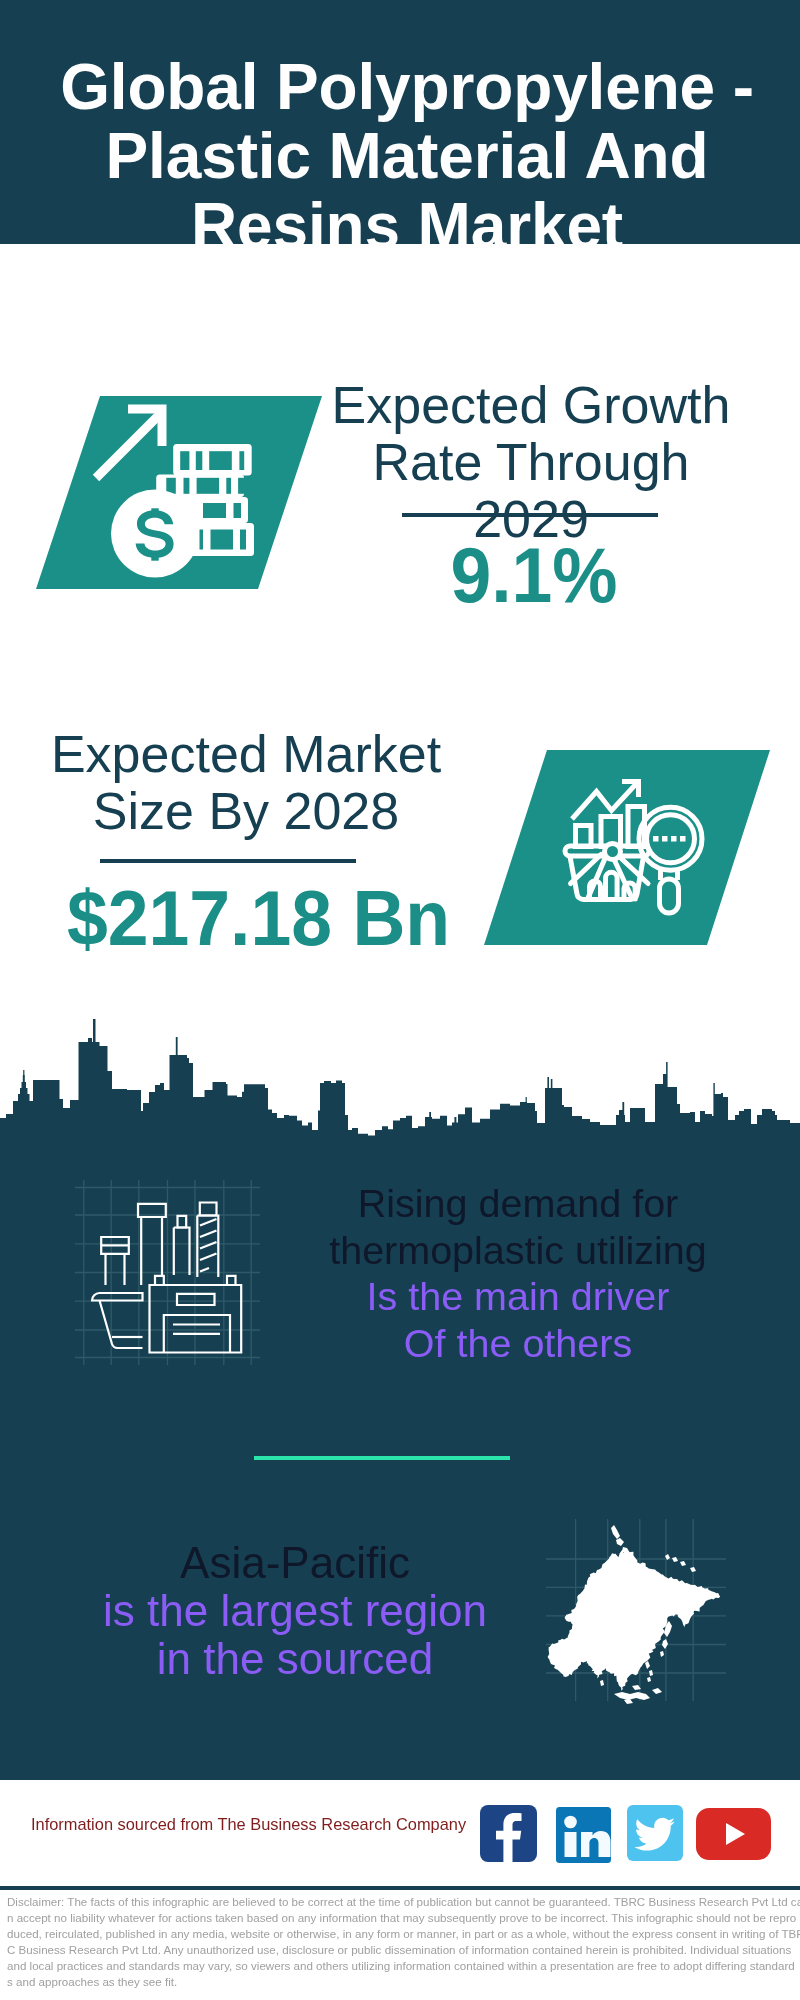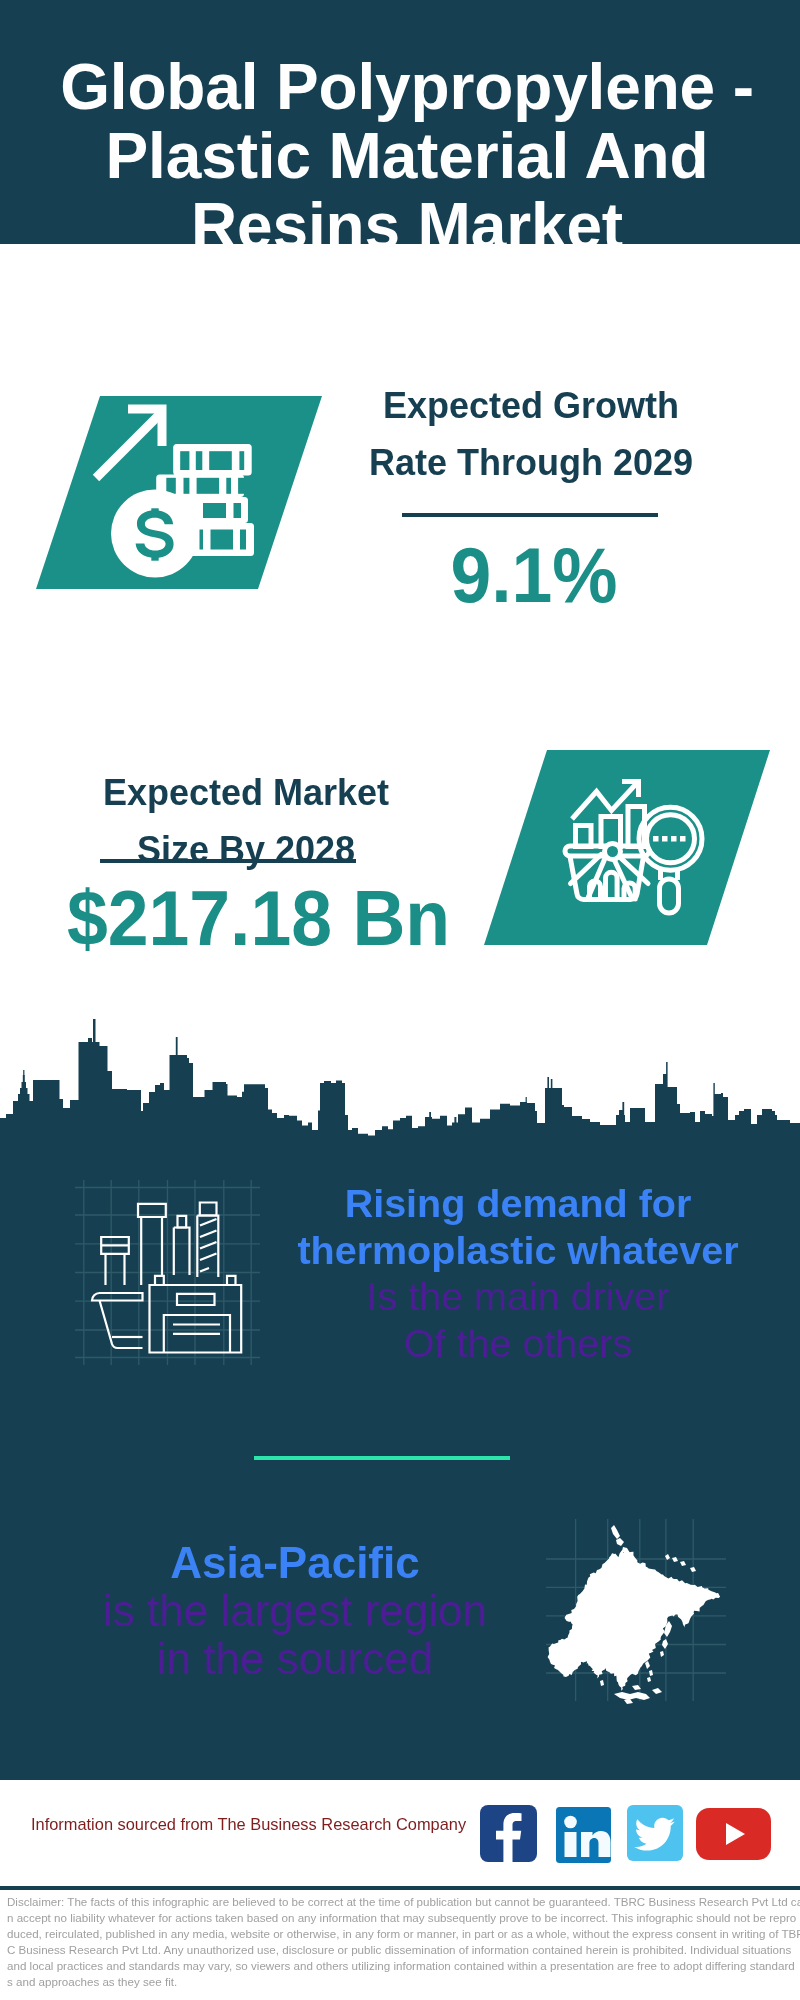--- a/index.html
+++ b/index.html
@@ -14,32 +14,32 @@
   
   .white{position:absolute;left:0;top:314px;width:800px;height:706px;background:#fff;}
 
   .plgram{position:absolute;background:#1b9088;}
   .pg1{left:36px;top:396px;width:286px;height:193px;
        clip-path:polygon(64px 0, 286px 0, 222px 193px, 0 193px);}
   .pg2{left:484px;top:750px;width:286px;height:195px;
        clip-path:polygon(63px 0, 286px 0, 223px 195px, 0 195px);}
 
   .stat{position:absolute;text-align:center;}
-  .hdl{color:#164052;font-weight:bold;font-size:36px;line-height:57px;}
+  .hdl{color:#164052;font-weight:normal;font-size:52px;line-height:57px;}
   .rule{position:absolute;height:4px;background:#164052;width:256px;}
   .big{position:absolute;color:#1b8f87;font-weight:bold;font-size:78px;line-height:78px;white-space:nowrap;transform:scaleX(0.94);text-align:center;}
 
   
   .dark{position:absolute;left:0;top:1146px;width:800px;height:634px;background:#164052;}
 
   .greenline{position:absolute;height:4px;background:#2ce5aa;}
 
   .dtext{position:absolute;text-align:center;font-size:39.5px;line-height:46.5px;}
-  .txt-green{color:#3b82f6;font-weight:bold;}
-  .txt-white{color:#4c1d95;}
+  .txt-green{color:#0f172a;font-weight:normal;}
+  .txt-white{color:#8b5cf6;}
 
   
   .footer{position:absolute;left:0;top:1780px;width:800px;height:107px;background:#fff;}
   .srcinfo{position:absolute;left:31px;top:1813px;font-size:16.4px;color:#7f1d1d;line-height:22px;}
   .sep{position:absolute;left:0;top:1886px;width:800px;height:4px;background:#164052;}
   .disclaimer{position:absolute;left:7px;top:1894px;width:800px;font-size:11.6px;color:#a0a0a0;line-height:16px;white-space:nowrap;}
 </style>
 </head>
 <body>
 
@@ -124,35 +124,35 @@
       <path d="M624 899 v-10.5 a5.6 5.6 0 0 1 11.2 0 v10.5"></path>
     </g>
   </svg>
 
   <div class="stat" style="left:331px;top:377px;width:400px;">
     <div class="hdl"><span>Expected Growth</span><br><span>Rate Through 2029</span></div>
   </div>
   <div class="rule" style="left:402px;top:513px;"></div>
   <div class="big" style="left:334px;top:536px;width:400px;">9.1%</div>
 
-  <div class="stat" style="left:46px;top:764px;width:400px;">
+  <div class="stat" style="left:46px;top:726px;width:400px;">
     <div class="hdl"><span>Expected Market</span><br><span>Size By 2028</span></div>
   </div>
   <div class="rule" style="left:100px;top:859px;"></div>
   <div class="big" style="left:55px;top:879px;width:400px;">$217.18 Bn</div>
 
   <div class="dark"></div>
 
   <svg class="sky" viewBox="0 1015 800 135" width="800" height="135" style="position:absolute;left:0;top:1015px;">
     <path fill="#164052" d="M0 1146V1118H6V1146Z M6 1146V1114H13V1146Z M13 1146V1101H18.5V1146Z M18 1146V1094H29.5V1146Z M20 1146V1088H27.5V1146Z M21.5 1146V1082H26V1146Z M22.8 1146V1075H24.8V1146Z M23.2 1146V1070H24.4V1146Z M29.5 1146V1101H33V1146Z M33 1146V1080H59.5V1146Z M59.5 1146V1099H63V1146Z M63 1146V1108H70V1146Z M70 1146V1100H78.5V1146Z M78.5 1146V1042H99.5V1146Z M93 1146V1019H95.5V1146Z M88 1146V1038H92V1146Z M99.5 1146V1046H107.5V1146Z M107.5 1146V1071H112V1146Z M112 1146V1089H127V1146Z M127 1146V1090H141V1146Z M141 1146V1111H143V1146Z M143 1146V1103H149V1146Z M149 1146V1092H155V1146Z M155 1146V1085H160V1146Z M160 1146V1083H164V1146Z M164 1146V1090H169.5V1146Z M169.5 1146V1055H187V1146Z M175.8 1146V1037H177.6V1146Z M187 1146V1058H189V1146Z M189 1146V1063H193V1146Z M193 1146V1097H204.5V1146Z M204.5 1146V1090H212.5V1146Z M212.5 1146V1082H226V1146Z M226 1146V1084H227.5V1146Z M227.5 1146V1095.5H237V1146Z M237 1146V1097H242V1146Z M242 1146V1091.7H244V1146Z M244 1146V1084.2H265V1146Z M265 1146V1088H268V1146Z M268 1146V1109.4H272V1146Z M272 1146V1113H277V1146Z M277 1146V1118H284V1146Z M284 1146V1115H289V1146Z M289 1146V1115.7H297V1146Z M297 1146V1120.6H302V1146Z M302 1146V1125.5H308V1146Z M308 1146V1122.5H312V1146Z M312 1146V1130H318V1146Z M318 1146V1110.5H320V1146Z M320 1146V1083H345V1146Z M324 1146V1081H331V1146Z M336 1146V1080.5H342V1146Z M345 1146V1115H348V1146Z M348 1146V1130H352V1146Z M352 1146V1128H358V1146Z M358 1146V1133.7H368V1146Z M368 1146V1135.6H375V1146Z M375 1146V1130H382V1146Z M382 1146V1126.2H388V1146Z M388 1146V1129.2H393V1146Z M393 1146V1120.6H400V1146Z M400 1146V1118H406V1146Z M406 1146V1115.7H412V1146Z M412 1146V1128H418V1146Z M418 1146V1126.2H425V1146Z M425 1146V1116.9H432V1146Z M429.2 1146V1112H431V1146Z M432 1146V1118.8H440V1146Z M440 1146V1115.7H447V1146Z M447 1146V1125.5H452V1146Z M452 1146V1122.5H458V1146Z M454.4 1146V1117H456.4V1146Z M458 1146V1114.2H465V1146Z M465 1146V1107.5H472V1146Z M472 1146V1122.5H480V1146Z M480 1146V1118.8H490V1146Z M490 1146V1109.4H500V1146Z M500 1146V1103.8H510V1146Z M510 1146V1105.6H520V1146Z M520 1146V1101.9H527V1146Z M525.6 1146V1097H526.8V1146Z M526 1146V1103H535V1146Z M535 1146V1111H537V1146Z M537 1146V1123H545V1146Z M545 1146V1088H562V1146Z M547.4 1146V1077H549V1146Z M550.8 1146V1079H552.4V1146Z M562 1146V1105H564V1146Z M564 1146V1107H572V1146Z M572 1146V1116H582V1146Z M582 1146V1119H590V1146Z M590 1146V1122H600V1146Z M600 1146V1125H616V1146Z M616 1146V1115H625V1146Z M619 1146V1110H623V1146Z M622.4 1146V1102H624.2V1146Z M625 1146V1122H630V1146Z M630 1146V1108H645V1146Z M645 1146V1122H655V1146Z M655 1146V1084H663V1146Z M663 1146V1074H667V1146Z M666.1 1146V1062H667.6V1146Z M667 1146V1087H677V1146Z M677 1146V1104H680V1146Z M680 1146V1113H690V1146Z M690 1146V1112H695V1146Z M695 1146V1122H700V1146Z M700 1146V1111H705V1146Z M705 1146V1114H712V1146Z M712 1146V1116H714V1146Z M713.4 1146V1083H714.8V1146Z M714 1146V1094H721V1146Z M721 1146V1093H723V1146Z M723 1146V1097H728V1146Z M728 1146V1120H735V1146Z M735 1146V1115H739V1146Z M739 1146V1111H744V1146Z M744 1146V1109H751V1146Z M751 1146V1124H757V1146Z M757 1146V1115H762V1146Z M762 1146V1109H772V1146Z M772 1146V1111H775V1146Z M775 1146V1115H777V1146Z M777 1146V1120H790V1146Z M790 1146V1123H800V1146Z"></path>
   </svg>
 
   <div class="dtext" style="left:268px;top:1180px;width:500px;white-space:nowrap;">
     <div class="txt-green">Rising demand for</div>
-    <div class="txt-green">thermoplastic whatever</div>
+    <div class="txt-green">thermoplastic utilizing</div>
     <div class="txt-white">Is the main driver</div>
     <div class="txt-white">Of the others</div>
   </div>
 
   <svg class="icon3" viewBox="75 1180 185 185" width="185" height="185" style="position:absolute;left:75px;top:1180px;">
     <g stroke="#2e5a68" stroke-width="1.3" fill="none">
       <path d="M83.8 1180 V1365 M111.2 1180 V1365 M138.8 1180 V1365 M167.5 1180 V1365 M195 1180 V1365 M223.8 1180 V1365 M251.2 1180 V1365"></path>
       <path d="M75 1187.5 H260 M75 1215 H260 M75 1243.8 H260 M75 1272.5 H260 M75 1301.2 H260 M75 1330 H260 M75 1357.5 H260"></path>
     </g>
     <g fill="none" stroke="#ffffff" stroke-width="2.2" stroke-linejoin="miter">

